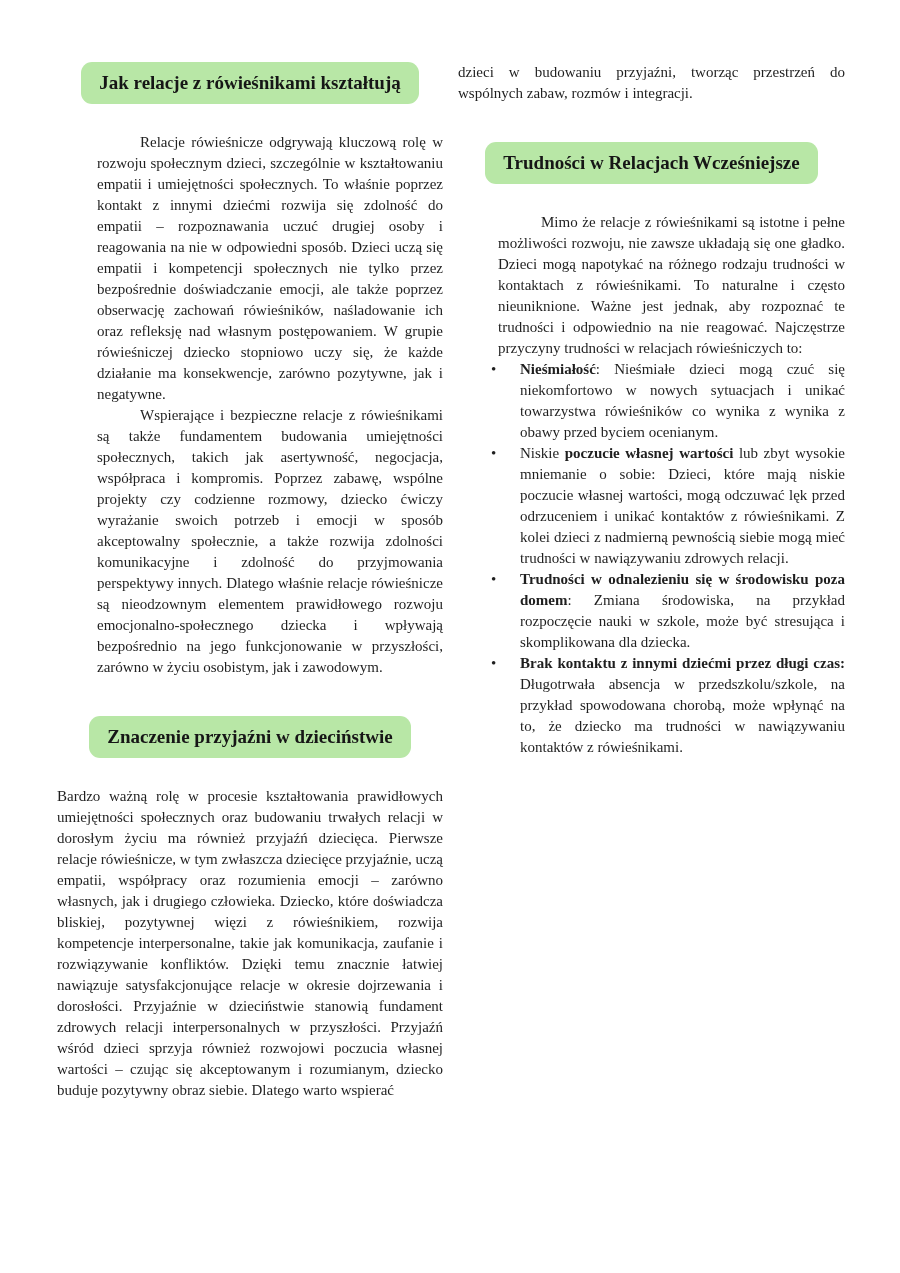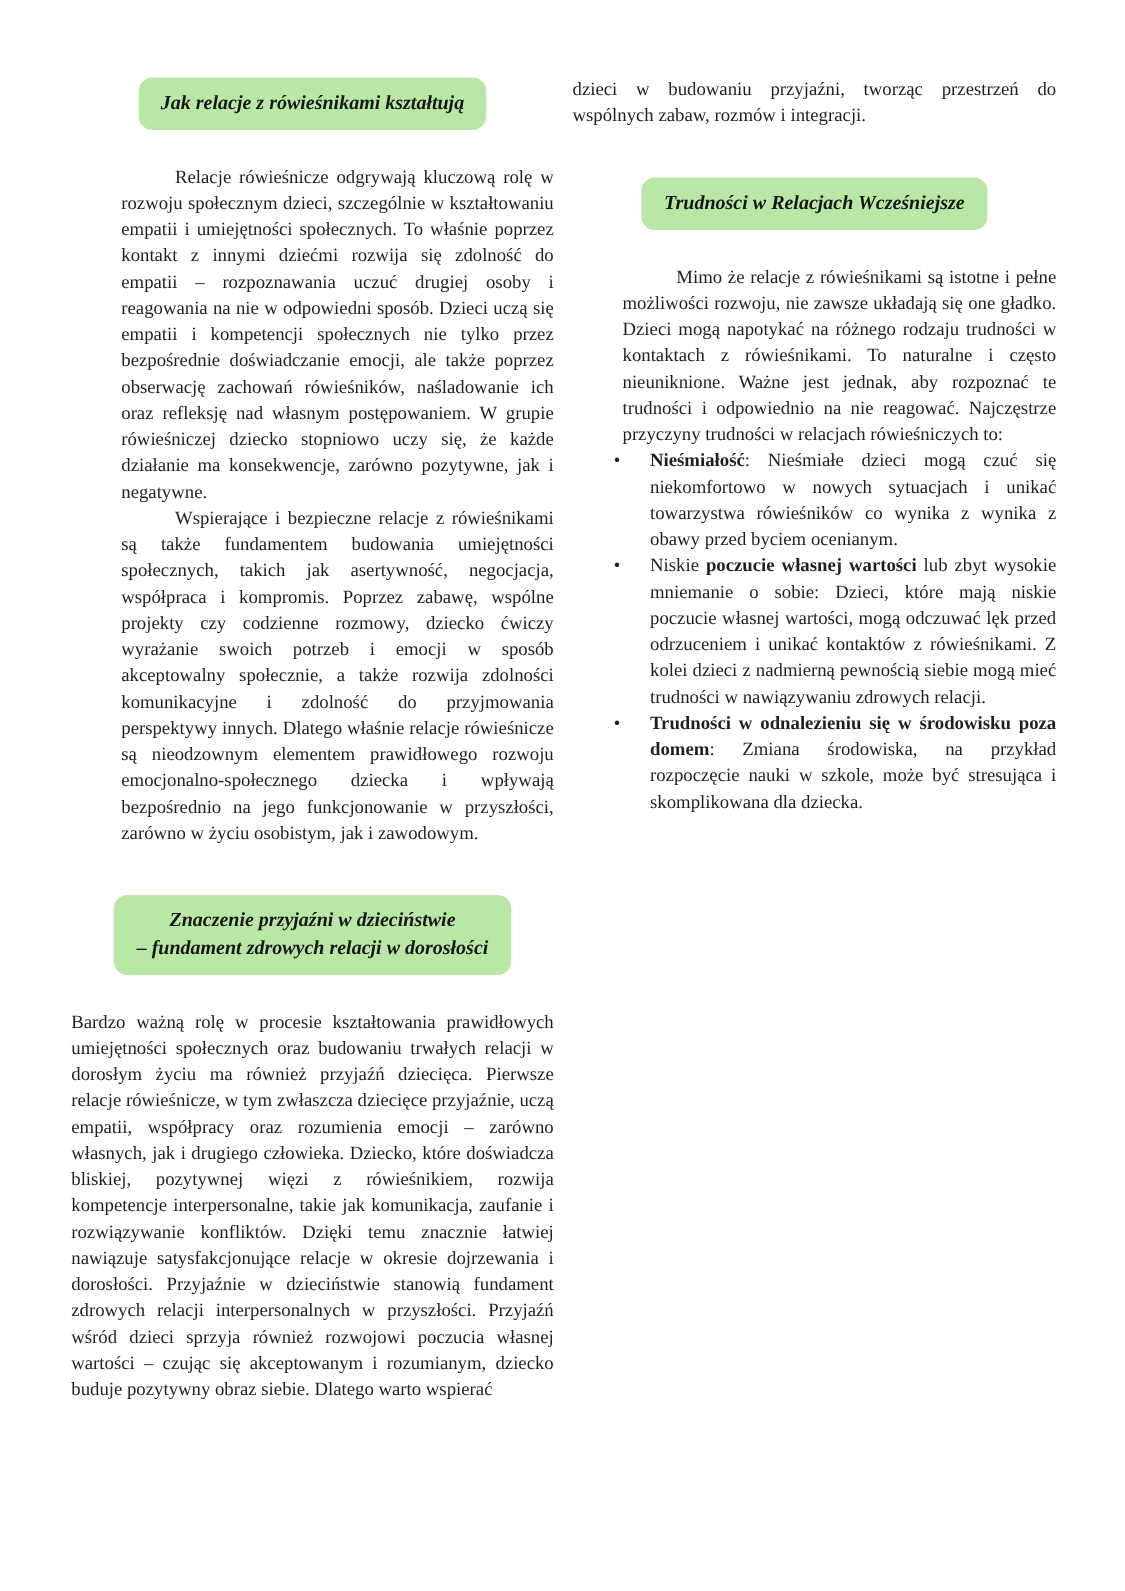--- a/index.html
+++ b/index.html
@@ -29,26 +29,25 @@
   p.para.indent { text-indent: 43px; margin-left: 40px; }
 
   .green-heading {
     background: var(--heading-bg, #b8e7a6);
     color: var(--heading-text, #161616);
     border-radius: 11px;
     padding: 10px 18px;
     margin: 38px auto 28px auto;
     text-align: center;
     font-weight: bold;
-    font-size: 16px;
+    font-size: 19px;
     line-height: 22px;
     width: fit-content;
     max-width: 330px;
     text-indent: 0;
-    font-style: italic;
   }
   .col .green-heading:first-child { margin-top: 0; }
 
   ul.bullets {
     margin: 0;
     padding: 0 0 0 32px;
     list-style: none;
   }
   ul.bullets li {
     position: relative;
@@ -70,29 +69,29 @@
 
 <div class="page">
   <div class="col col-left">
       <div class="green-heading">
         <div>Jak relacje z rówieśnikami kształtują</div>
       </div>
       <p class="para indent">Relacje rówieśnicze odgrywają kluczową rolę w rozwoju społecznym dzieci, szczególnie w kształtowaniu empatii i umiejętności społecznych. To właśnie poprzez kontakt z innymi dziećmi rozwija się zdolność do empatii – rozpoznawania uczuć drugiej osoby i reagowania na nie w odpowiedni sposób. Dzieci uczą się empatii i kompetencji społecznych nie tylko przez bezpośrednie doświadczanie emocji, ale także poprzez obserwację zachowań rówieśników, naśladowanie ich oraz refleksję nad własnym postępowaniem. W grupie rówieśniczej dziecko stopniowo uczy się, że każde działanie ma konsekwencje, zarówno pozytywne, jak i negatywne.</p>
       <p class="para indent">Wspierające i bezpieczne relacje z rówieśnikami są także fundamentem budowania umiejętności społecznych, takich jak asertywność, negocjacja, współpraca i kompromis. Poprzez zabawę, wspólne projekty czy codzienne rozmowy, dziecko ćwiczy wyrażanie swoich potrzeb i emocji w sposób akceptowalny społecznie, a także rozwija zdolności komunikacyjne i zdolność do przyjmowania perspektywy innych. Dlatego właśnie relacje rówieśnicze są nieodzownym elementem prawidłowego rozwoju emocjonalno-społecznego dziecka i wpływają bezpośrednio na jego funkcjonowanie w przyszłości, zarówno w życiu osobistym, jak i zawodowym.</p>
       <div class="green-heading">
         <div>Znaczenie przyjaźni w dzieciństwie</div>
-        <div>– fundament zdrowych relacji w dorosłości</div>
       </div>
       <p class="para">Bardzo ważną rolę w procesie kształtowania prawidłowych umiejętności społecznych oraz budowaniu trwałych relacji w dorosłym życiu ma również przyjaźń dziecięca. Pierwsze relacje rówieśnicze, w tym zwłaszcza dziecięce przyjaźnie, uczą empatii, współpracy oraz rozumienia emocji – zarówno własnych, jak i drugiego człowieka. Dziecko, które doświadcza bliskiej, pozytywnej więzi z rówieśnikiem, rozwija kompetencje interpersonalne, takie jak komunikacja, zaufanie i rozwiązywanie konfliktów. Dzięki temu znacznie łatwiej nawiązuje satysfakcjonujące relacje w okresie dojrzewania i dorosłości. Przyjaźnie w dzieciństwie stanowią fundament zdrowych relacji interpersonalnych w przyszłości. Przyjaźń wśród dzieci sprzyja również rozwojowi poczucia własnej wartości – czując się akceptowanym i rozumianym, dziecko buduje pozytywny obraz siebie. Dlatego warto wspierać</p>
     </div>
   <div class="col col-right">
       <p class="para">dzieci w budowaniu przyjaźni, tworząc przestrzeń do wspólnych zabaw, rozmów i integracji.</p>
       <div class="green-heading">
         <div>Trudności w Relacjach Wcześniejsze</div>
       </div>
       <p class="para indent">Mimo że relacje z rówieśnikami są istotne i pełne możliwości rozwoju, nie zawsze układają się one gładko. Dzieci mogą napotykać na różnego rodzaju trudności w kontaktach z rówieśnikami. To naturalne i często nieuniknione. Ważne jest jednak, aby rozpoznać te trudności i odpowiednio na nie reagować. Najczęstrze przyczyny trudności w relacjach rówieśniczych to:</p>
       <ul class="bullets">
         <li><span class="bold">Nieśmiałość</span><span>: Nieśmiałe dzieci mogą czuć się niekomfortowo w nowych sytuacjach i unikać towarzystwa rówieśników co wynika z wynika z obawy przed byciem ocenianym.</span></li>
         <li><span>Niskie </span><span class="bold">poczucie własnej wartości</span><span> lub zbyt wysokie mniemanie o sobie: Dzieci, które mają niskie poczucie własnej wartości, mogą odczuwać lęk przed odrzuceniem i unikać kontaktów z rówieśnikami. Z kolei dzieci z nadmierną pewnością siebie mogą mieć trudności w nawiązywaniu zdrowych relacji.</span></li>
         <li><span class="bold">Trudności w odnalezieniu się w środowisku poza domem</span><span>: Zmiana środowiska, na przykład rozpoczęcie nauki w szkole, może być stresująca i skomplikowana dla dziecka.</span></li>
+        <li><span class="bold">Brak kontaktu z innymi dziećmi przez długi czas:</span><span> Długotrwała absencja w przedszkolu/szkole, na przykład spowodowana chorobą, może wpłynąć na to, że dziecko ma trudności w nawiązywaniu kontaktów z rówieśnikami.</span></li>
       </ul>
     </div>
 </div>
 
 </body></html>

